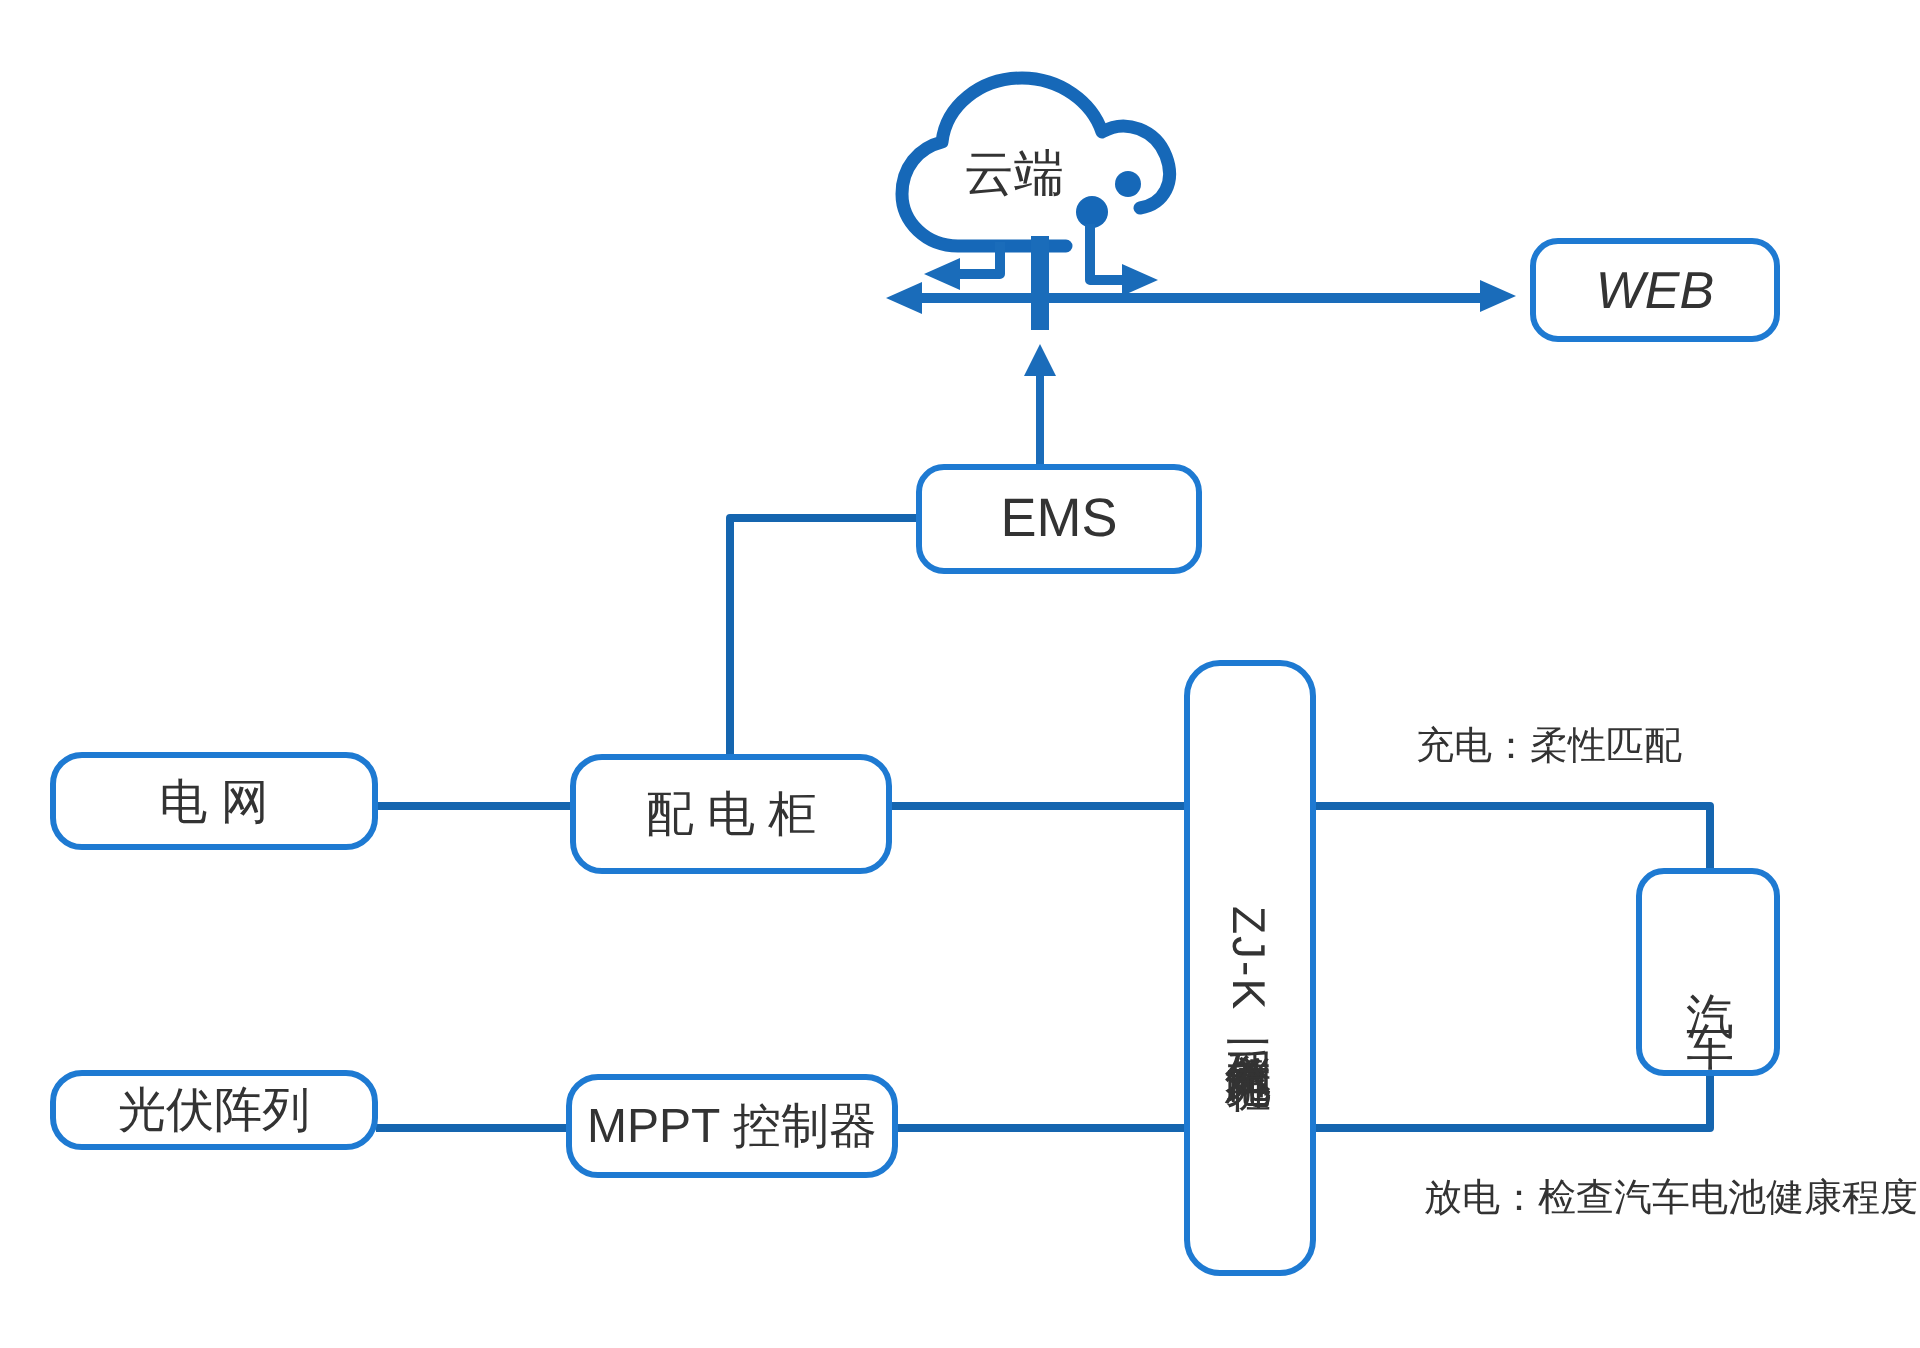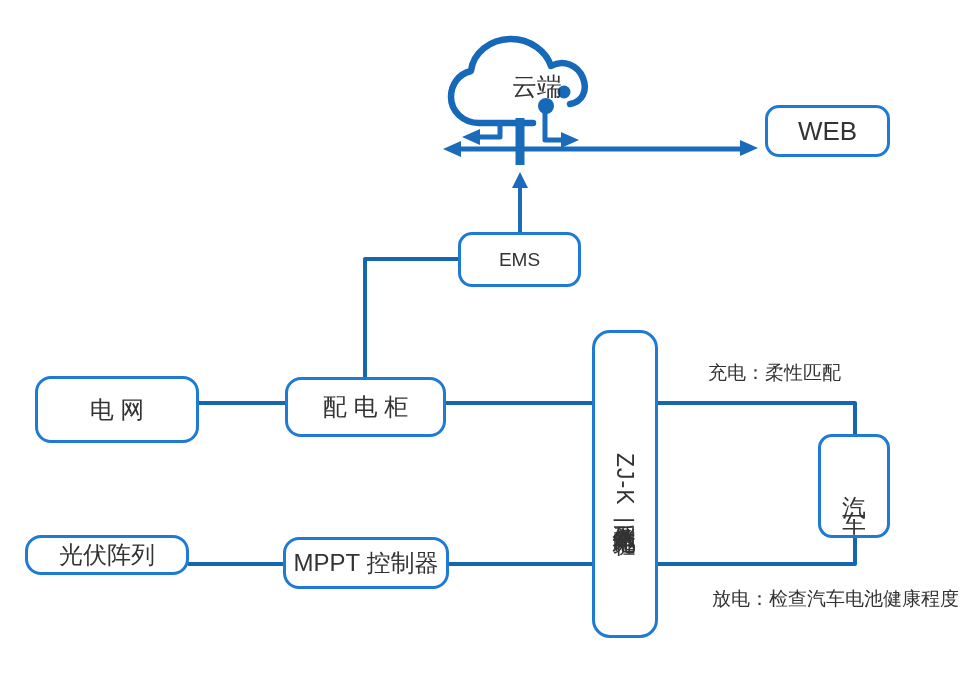--- a/index.html
+++ b/index.html
@@ -29,34 +29,34 @@
     border: 3px solid var(--box-border);
     border-radius: 16px;
     background: #ffffff;
     display: flex;
     align-items: center;
     justify-content: center;
     font-size: 24px;
     color: var(--text);
     white-space: nowrap;
   }
-  #n-grid  { left: 35px;  top: 376px; width: 164px; height: 67px; }
+  #n-grid  { left: 25px;  top: 376px; width: 164px; height: 49px; }
   #n-dist  { left: 285px; top: 377px; width: 161px; height: 60px; }
-  #n-ems   { left: 458px; top: 232px; width: 123px; height: 55px; border-radius: 14px; font-size: 19px; }
-  #n-web   { left: 765px; top: 105px; width: 125px; height: 52px; border-radius: 14px; font-size: 26px; }
+  #n-ems   { left: 458px; top: 232px; width: 143px; height: 55px; border-radius: 14px; font-size: 27px; }
+  #n-web   { left: 765px; top: 119px; width: 125px; height: 52px; border-radius: 14px; font-size: 26px; font-style: italic; }
   #n-pv    { left: 25px;  top: 535px; width: 164px; height: 40px; }
   #n-mppt  { left: 283px; top: 537px; width: 166px; height: 52px; }
   #n-pile  { left: 592px; top: 330px; width: 66px;  height: 308px; border-radius: 18px; font-size: 23px;
              writing-mode: vertical-lr; text-orientation: mixed; letter-spacing: 1px; }
   #n-car   { left: 818px; top: 434px; width: 72px;  height: 104px; border-radius: 14px; font-size: 24px;
              writing-mode: vertical-rl; text-orientation: upright; letter-spacing: 14px;
              padding-top: 10px; }
 
   .floating-label { position: absolute; z-index: 2; color: var(--text); white-space: nowrap; }
-  #cloud-label   { left: 482px; top: 70px; width: 80px; text-align: right; font-size: 25px; z-index: 3; }
+  #cloud-label   { left: 482px; top: 70px; width: 80px; text-align: left; font-size: 25px; z-index: 3; }
   #ann-charge    { left: 708px; top: 360px; font-size: 19px; }
   #ann-discharge { left: 712px; top: 586px; font-size: 19px; }
 
   
   .connector      { stroke: var(--connector); stroke-width: 4; fill: none; stroke-linejoin: round; }
   .arrow-stroke   { stroke: var(--arrow); stroke-width: 5; fill: none; stroke-linejoin: round; }
   .arrow-thin     { stroke-width: 4; }
   .arrow-thick    { stroke-width: 9; }
   .arrow-head     { fill: var(--arrow); stroke: none; }
   .cloud-stroke   { stroke: var(--cloud); stroke-width: 6.5; fill: none;

